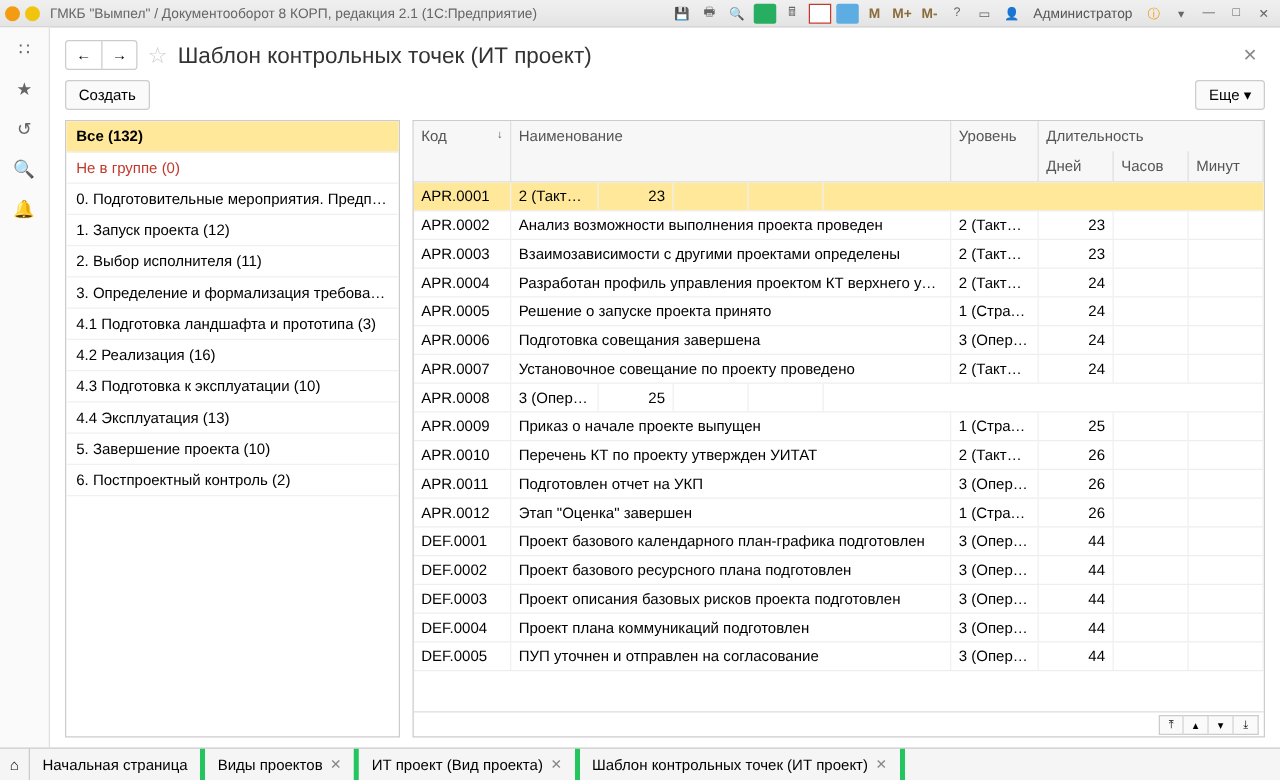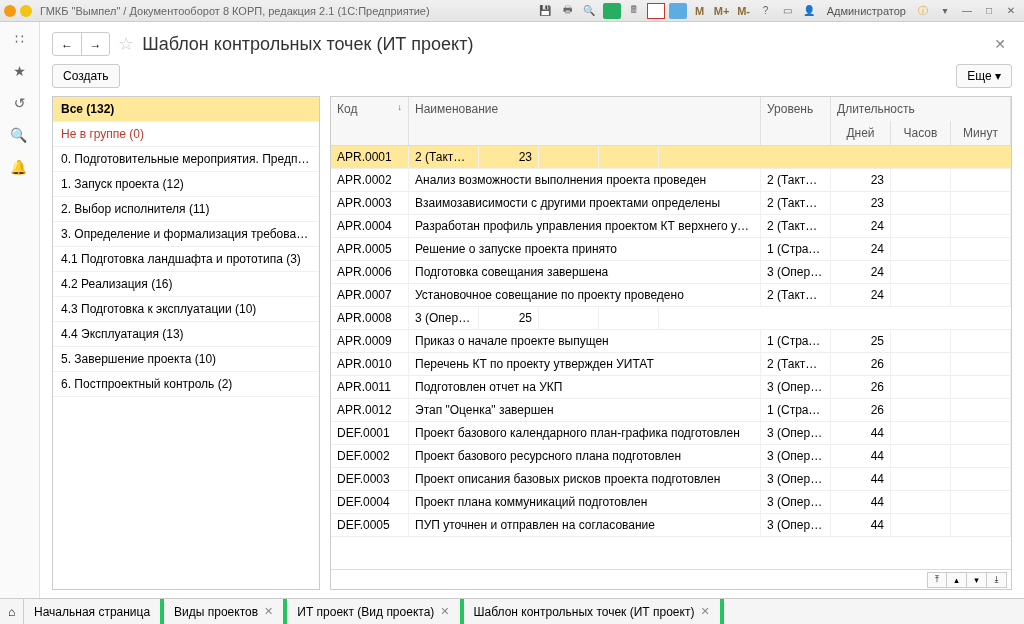--- a/index.html
+++ b/index.html
@@ -30,21 +30,21 @@
 .groups .grp.all { background: #ffe89a; font-weight: bold; }
 .groups .grp.nogrp { color: #c0392b; }
 .table-wrap { flex: 1; display: flex; flex-direction: column; border: 1px solid #ccc; min-width: 0; }
 .thead { display: flex; flex-direction: column; background: #f7f7f7; border-bottom: 1px solid #ddd; }
 .thead-row { display: flex; }
 .th { padding: 5px 6px; border-right: 1px solid #e0e0e0; color: #555; font-size: 12px; }
 .th.code { width: 78px; display: flex; align-items: flex-start; justify-content: space-between; }
 .th.name { flex: 1; }
 .th.level { width: 70px; }
 .th.dur { width: 180px; }
-.th.sub { width: 60px; text-align: center; }
+.th.sub { width: 60px; text-align: left; }
 .sort-arrow { font-size: 9px; }
 .tbody { flex: 1; overflow: auto; }
 .tr { display: flex; border-bottom: 1px solid #eee; }
 .tr.sel { background: #ffe89a; }
 .td { padding: 4px 6px; border-right: 1px solid #f0f0f0; white-space: nowrap; overflow: hidden; text-overflow: ellipsis; }
 .td.code { width: 78px; }
 .td.name { flex: 1; }
 .td.level { width: 70px; }
 .td.days { width: 60px; text-align: right; }
 .td.hours { width: 60px; }

